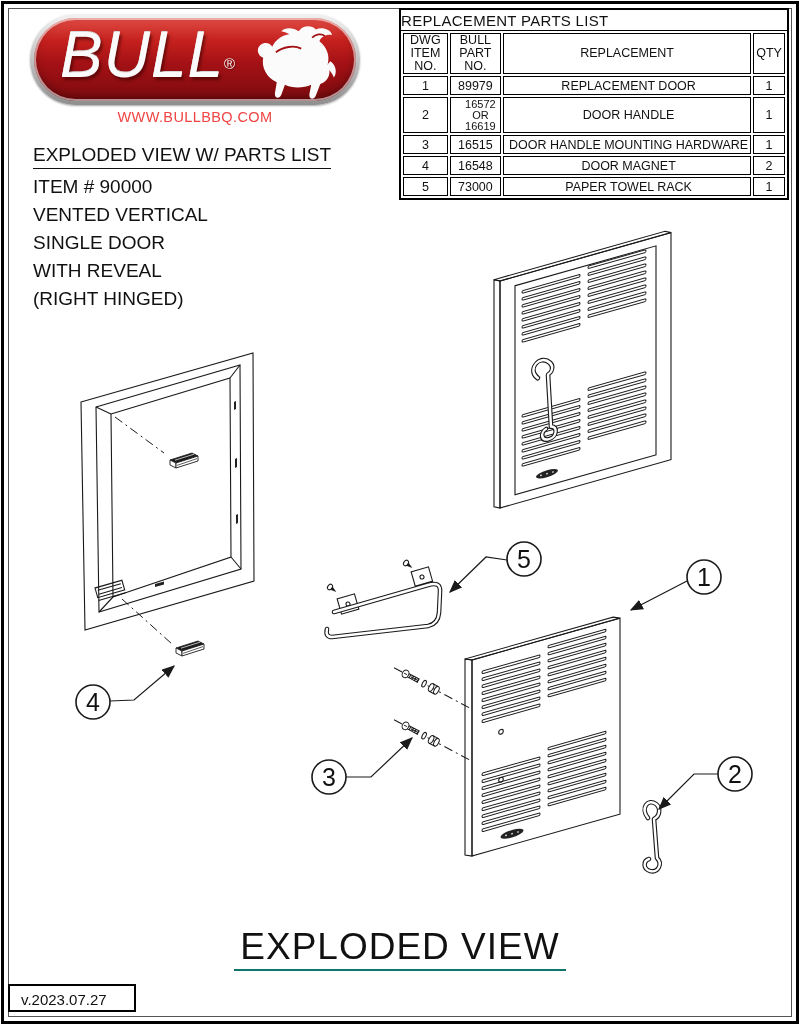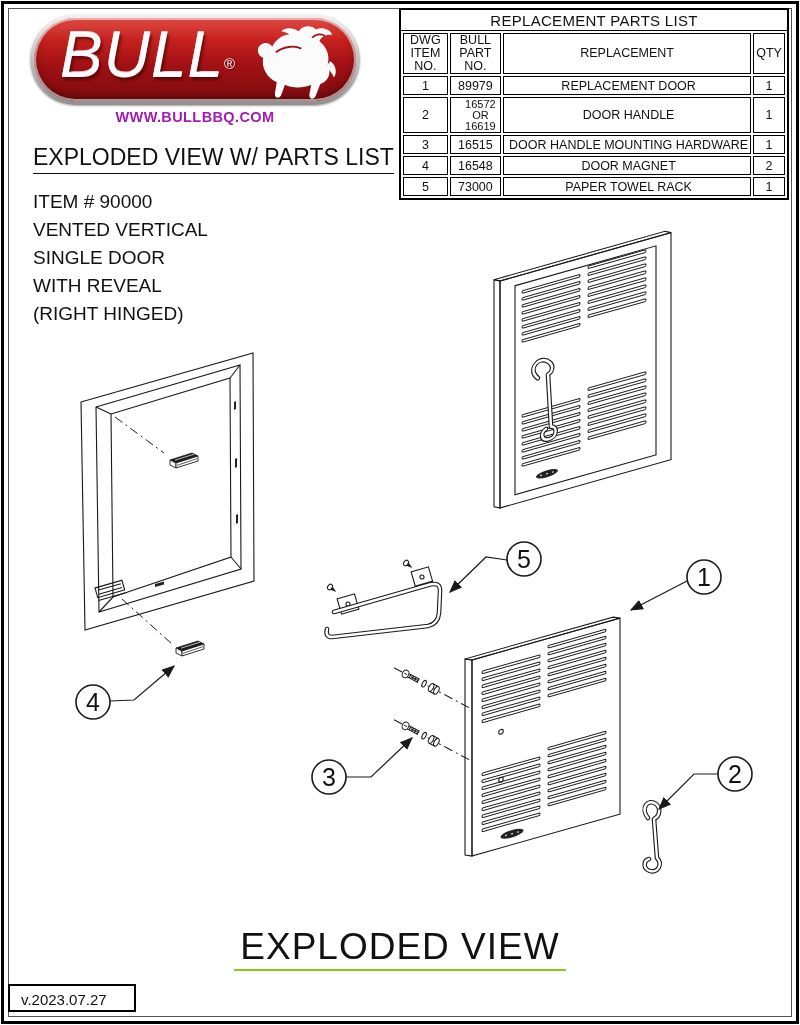--- a/index.html
+++ b/index.html
@@ -16,46 +16,46 @@
         background:linear-gradient(180deg,#e04b44 0%,#c4201d 28%,#a31115 55%,#7d0b0e 100%);
         box-shadow:inset 0 0 0 2px rgba(255,255,255,.55), inset 0 -4px 8px rgba(0,0,0,.35);
         display:flex;align-items:center;}
   .logo-text{font-weight:normal;font-style:italic;font-size:64px;letter-spacing:1px;
         color:#fafafa;margin-left:26px;line-height:70px;
         text-shadow:2px 3px 3px rgba(60,0,0,.6),0 -1px 0 #d8d8d8;}
   .logo-reg{font-size:15px;font-style:normal;vertical-align:8px;letter-spacing:0;
         text-shadow:1px 1px 1px rgba(60,0,0,.6);}
   .logo-bull{position:absolute;right:14px;top:7px;width:96px;height:78px;}
   .website{position:absolute;left:30px;top:109px;width:330px;text-align:center;
-        font-size:14.5px;letter-spacing:.4px;color:#a21caf;font-weight:bold;}
+        font-size:14.5px;letter-spacing:.4px;color:#ef4444;}
 
   
   .info{position:absolute;left:33px;top:144px;}
-  .info-heading{font-size:23px;display:inline-block;border-bottom:1.5px solid #111;
-        padding-bottom:2px;margin-bottom:14px;white-space:nowrap;}
+  .info-heading{font-size:19px;display:inline-block;border-bottom:1.5px solid #111;
+        padding-bottom:2px;margin-bottom:4px;white-space:nowrap;}
   .info-line{font-size:19px;line-height:28px;white-space:nowrap;}
 
   
   .parts-table{position:absolute;left:399px;top:8px;width:386px;border:2px solid #000;background:#fff;}
-  .pt-title{font-size:15px;text-align:center;padding:2px 0 1px;border-bottom:1px solid #000;
+  .pt-title{font-size:15px;padding:2px 0 1px;border-bottom:1px solid #000;
         letter-spacing:.3px;}
   .parts-table table{width:100%;border-collapse:separate;border-spacing:2px;}
   .parts-table th,.parts-table td{border:1px solid #000;font-weight:normal;
         font-size:12.5px;text-align:center;vertical-align:middle;padding:0 2px;}
   .parts-table th{white-space:pre-line;line-height:13px;height:27px;}
   .parts-table td.desc{text-align:center;padding-left:5px;white-space:nowrap;}
   .parts-table td{height:17px;}
   .parts-table td.multi{white-space:pre-line;font-size:11px;line-height:11px;height:34px;padding-left:12px;}
   .parts-table td.multi-row{height:34px;}
   .col-item{width:60px}.col-part{width:60px}.col-qty{width:32px}
 
   
   .bottom-title{position:absolute;left:0;right:0;top:926px;text-align:center;}
   .bottom-title span{display:inline-block;font-size:37px;letter-spacing:1px;
-        border-bottom:2px solid #84cc16;padding:0 6px 1px;}
+        border-bottom:2px solid #0f766e;padding:0 6px 1px;}
   .version-box{position:absolute;left:8px;top:984px;width:128px;height:28px;background:#fff;
         border:2px solid #000;font-size:15px;line-height:28px;padding-left:11px;box-sizing:border-box;}
 
   
   svg.diagram{position:absolute;left:0;top:0;width:800px;height:1025px;}
   .ln{stroke:#1a1a1a;fill:none;stroke-width:1.1;}
   .dashdot{stroke:#1a1a1a;fill:none;stroke-width:1;stroke-dasharray:9 4 2 4;}
   .leader{stroke:#1a1a1a;fill:none;stroke-width:1.2;}
   .callout-circle{stroke:#1a1a1a;stroke-width:1.6;fill:#fff;}
   .callout-num{font-family:"Liberation Sans",sans-serif;font-size:25px;fill:#111;stroke:none;}

